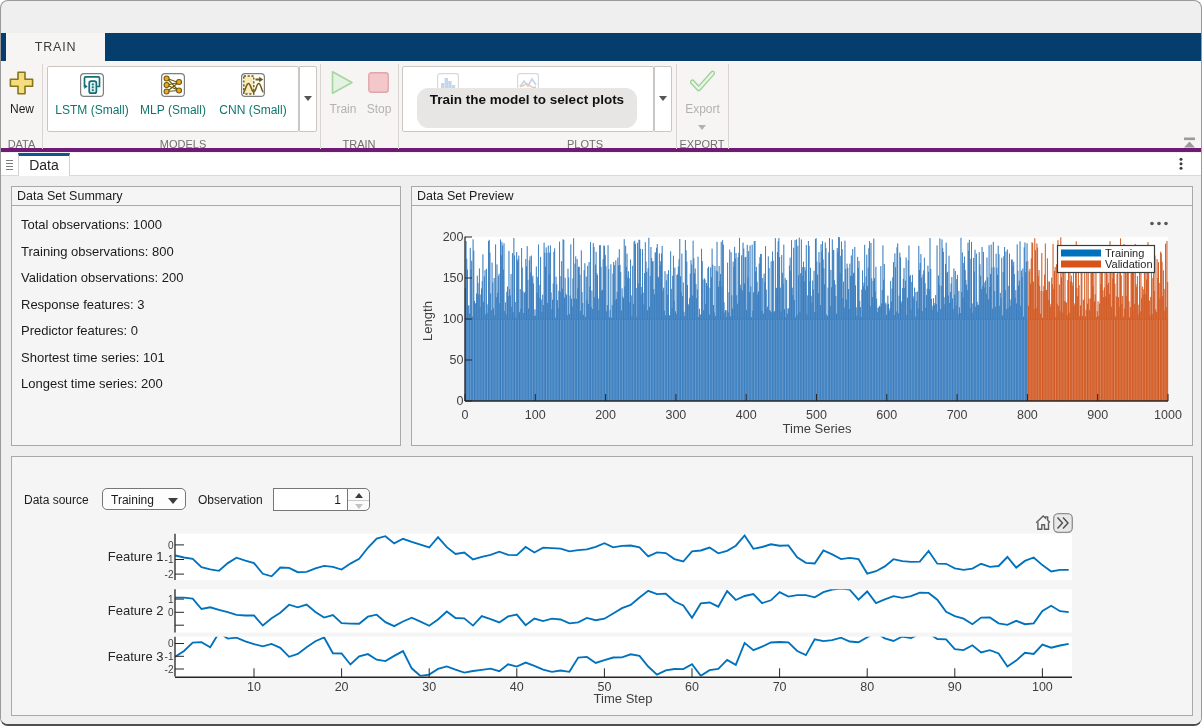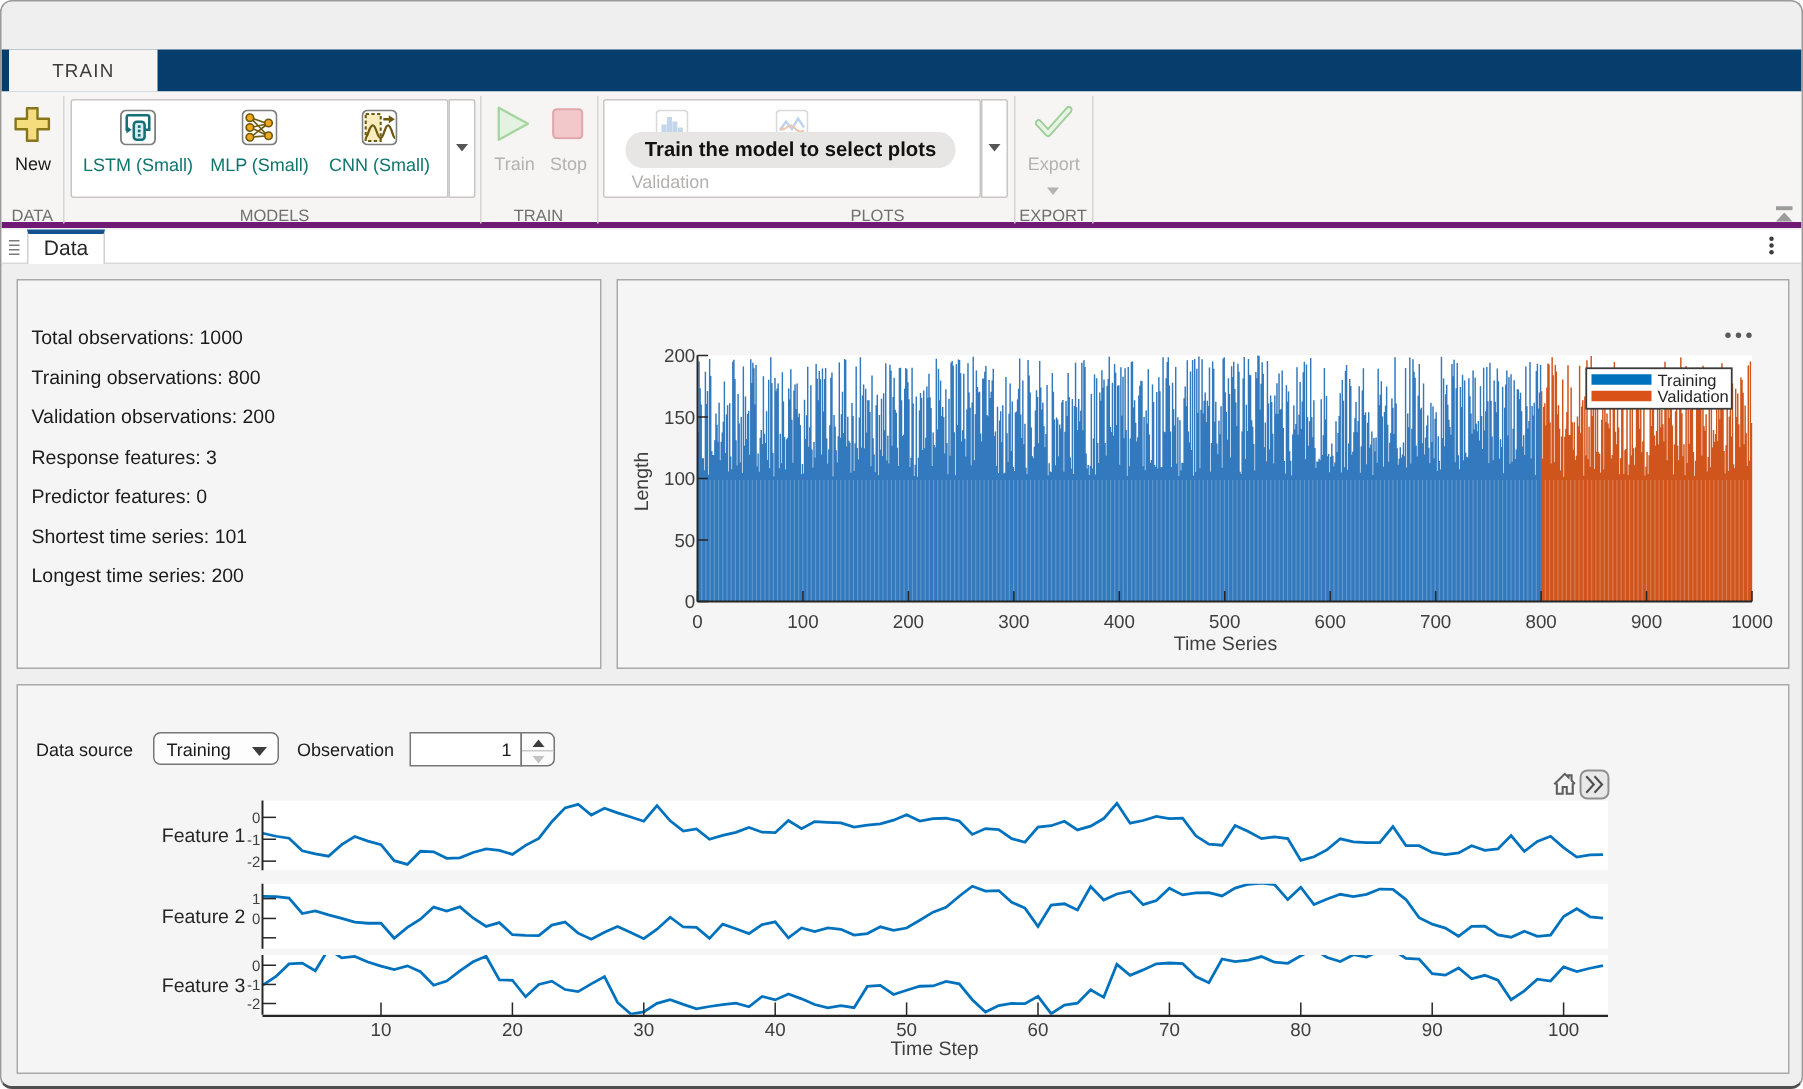--- a/index.html
+++ b/index.html
@@ -16,21 +16,21 @@
 
 .ribbon { position:absolute; left:0; top:60px; width:100%; height:91px; background:#f6f5f4; border-bottom:4px solid #701a75; }
 .seclabel { position:absolute; top:77px; font-size:11px; color:#6f6f6f; text-align:center; }
 .vsep { position:absolute; top:3px; height:85px; width:1px; background:#d7d4d2; }
 .gallery { position:absolute; top:5px; height:66px; background:#fff; border:1px solid #c9c6c4; border-radius:2px; }
 .gallbtn { position:absolute; top:5px; height:66px; width:18px; background:#fff; border:1px solid #c9c6c4; border-radius:0 2px 2px 0; }
 .mlabel { position:absolute; top:42px; width:100px; text-align:center; font-size:12px; color:#0f766e; }
 .riblabel { position:absolute; font-size:12px; color:#1b1b1b; text-align:center; }
 .disabled { color:#b4b2b0; }
 .caret { width:0; height:0; border-left:4.5px solid transparent; border-right:4.5px solid transparent; border-top:5px solid #555; }
-.pill { position:absolute; left:416px; top:27px; width:220px; height:24px; background:#e8e6e4; border-radius:11.5px; text-align:center; font-weight:bold; font-size:13.5px; color:#111; line-height:23px; }
+.pill { position:absolute; left:416px; top:27px; width:220px; height:40px; background:#e8e6e4; border-radius:11.5px; text-align:center; font-weight:bold; font-size:13.5px; color:#111; line-height:23px; }
 
 .docbar { position:absolute; left:0; top:152px; width:100%; height:23px; background:#fff; border-bottom:1px solid #d9d9d9; }
 .datatab { position:absolute; left:17px; top:0; width:52px; height:23px; background:#fff; border-left:1px solid #d0d0d0; border-right:1px solid #d0d0d0; border-top:3px solid #12528f; font-size:14px; color:#262626; text-align:center; line-height:19px; }
 
 .content { position:absolute; left:0; top:176px; width:100%; height:550px; background:#efefef; }
 .panel { position:absolute; background:#f5f5f5; border:1px solid #a9a9a9; }
 .phead { position:absolute; left:0; top:0; width:100%; height:19px; border-bottom:1px solid #a9a9a9; font-size:12.5px; color:#1b1b1b; line-height:19px; padding-left:5px; }
 .sumitem { position:absolute; left:9px; font-size:13px; color:#1b1b1b; }
 .ctl { position:absolute; font-size:12px; color:#1b1b1b; }
 </style>
@@ -148,30 +148,32 @@
     <svg style="position:absolute;left:1176px;top:4px" width="8" height="15">
         <circle cx="4" cy="2.2" r="1.5" fill="#3c3c3c"></circle>
         <circle cx="4" cy="6.7" r="1.5" fill="#3c3c3c"></circle>
         <circle cx="4" cy="11.2" r="1.5" fill="#3c3c3c"></circle>
       </svg>
   </div>
 
   <div class="content">
 
     <div class="panel" style="left:10px; top:9px; width:390px; height:260px;">
+      <div class="phead">Data Set Summary</div>
       <div class="sumitem" style="top:30px">Total observations: 1000</div>
       <div class="sumitem" style="top:56.5px">Training observations: 800</div>
       <div class="sumitem" style="top:83px">Validation observations: 200</div>
       <div class="sumitem" style="top:109.5px">Response features: 3</div>
       <div class="sumitem" style="top:136px">Predictor features: 0</div>
       <div class="sumitem" style="top:162.5px">Shortest time series: 101</div>
       <div class="sumitem" style="top:189px">Longest time series: 200</div>
     </div>
 
     <div class="panel" style="left:410px; top:9px; width:782px; height:260px;">
+      <div class="phead">Data Set Preview</div>
       <svg style="position:absolute;left:0;top:0" width="782" height="258" viewBox="0 0 782 258">
 <rect x="53" y="49.8" width="703" height="164.2" fill="#ffffff"></rect>
 <rect x="53" y="131.5" width="562.4" height="82.5" fill="#3f83c2"></rect>
 <rect x="615.4" y="131.5" width="140.6" height="82.5" fill="#d55b22"></rect>
 <g stroke="#cfe0f0" stroke-width="0.9" fill="none">
             <path d="M53.35 214V100.8M54.05 214V54.0M54.76 214V71.8M55.46 214V82.6M56.16 214V118.5M56.87 214V118.5M57.57 214V126.5M58.27 214V60.9M58.98 214V82.4M59.68 214V73.7M60.38 214V129.5M61.08 214V52.4M61.79 214V63.6M62.49 214V113.9M63.19 214V116.4M63.90 214V116.3M64.60 214V106.5M65.30 214V88.6M66.01 214V96.1M66.71 214V107.5M67.41 214V81.5M68.11 214V119.9M68.82 214V107.5M69.52 214V101.4M70.22 214V94.2M70.93 214V67.4M71.63 214V115.0M72.33 214V89.4M73.04 214V83.1M73.74 214V127.4M74.44 214V81.9M75.14 214V117.3M75.85 214V125.9M76.55 214V54.1M77.25 214V52.8M77.96 214V65.6M78.66 214V106.5M79.36 214V123.3M80.07 214V75.6M80.77 214V95.4M81.47 214V121.3M82.17 214V91.0M82.88 214V128.4M83.58 214V57.4M84.28 214V110.2M84.99 214V77.4M85.69 214V105.9M86.39 214V89.0M87.10 214V86.8M87.80 214V116.2M88.50 214V52.5M89.20 214V68.3M89.91 214V54.9M90.61 214V58.5M91.31 214V82.6M92.02 214V56.3M92.72 214V124.0M93.42 214V115.3M94.13 214V127.5M94.83 214V104.8M95.53 214V99.6M96.23 214V109.2M96.94 214V63.9M97.64 214V102.2M98.34 214V108.4M99.05 214V87.1M99.75 214V119.7M100.45 214V66.1M101.16 214V125.1M101.86 214V51.1M102.56 214V68.5M103.26 214V115.0M103.97 214V130.7M104.67 214V65.0M105.37 214V73.8M106.08 214V72.0M106.78 214V68.6M107.48 214V125.2M108.19 214V102.1M108.89 214V121.8M109.59 214V61.1M110.29 214V80.6M111.00 214V104.3M111.70 214V126.0M112.40 214V105.9M113.11 214V104.8M113.81 214V72.0M114.51 214V79.4M115.22 214V59.2M115.92 214V92.8M116.62 214V121.5M117.32 214V73.3M118.03 214V69.4M118.73 214V85.6M119.43 214V68.6M120.14 214V91.1M120.84 214V88.7M121.54 214V96.5M122.25 214V129.1M122.95 214V122.4M123.65 214V128.6M124.35 214V79.5M125.06 214V105.7M125.76 214V89.9M126.46 214V57.5M127.17 214V110.9M127.87 214V97.9M128.57 214V69.8M129.28 214V112.6M129.98 214V124.9M130.68 214V107.7M131.38 214V118.1M132.09 214V55.7M132.79 214V65.6M133.49 214V79.8M134.20 214V60.4M134.90 214V65.9M135.60 214V116.0M136.31 214V58.7M137.01 214V87.4M137.71 214V65.6M138.41 214V58.4M139.12 214V105.4M139.82 214V122.2M140.52 214V112.7M141.23 214V96.5M141.93 214V64.8M142.63 214V61.3M143.34 214V130.6M144.04 214V89.7M144.74 214V97.3M145.44 214V113.1M146.15 214V121.4M146.85 214V103.8M147.55 214V54.6M148.26 214V104.9M148.96 214V89.1M149.66 214V74.1M150.37 214V101.7M151.07 214V52.3M151.77 214V53.0M152.47 214V110.7M153.18 214V90.8M153.88 214V106.8M154.58 214V108.1M155.29 214V128.2M155.99 214V81.7M156.69 214V90.4M157.40 214V127.0M158.10 214V108.6M158.80 214V57.4M159.50 214V111.7M160.21 214V119.4M160.91 214V91.4M161.61 214V51.2M162.32 214V111.5M163.02 214V76.6M163.72 214V69.4M164.43 214V111.9M165.13 214V72.1M165.83 214V101.3M166.53 214V79.8M167.24 214V79.8M167.94 214V87.7M168.64 214V123.9M169.35 214V63.4M170.05 214V105.1M170.75 214V116.0M171.46 214V127.9M172.16 214V83.2M172.86 214V76.2M173.56 214V129.8M174.27 214V89.6M174.97 214V112.8M175.67 214V78.8M176.38 214V117.0M177.08 214V75.1M177.78 214V99.8M178.49 214V55.1M179.19 214V120.0M179.89 214V103.5M180.59 214V122.0M181.30 214V56.1M182.00 214V60.0M182.70 214V110.2M183.41 214V77.6M184.11 214V64.8M184.81 214V86.1M185.52 214V88.2M186.22 214V111.5M186.92 214V123.6M187.62 214V58.3M188.33 214V58.1M189.03 214V79.8M189.73 214V103.7M190.44 214V102.8M191.14 214V72.2M191.84 214V58.4M192.55 214V59.2M193.25 214V67.9M193.95 214V79.1M194.65 214V124.3M195.36 214V118.1M196.06 214V58.2M196.76 214V82.0M197.47 214V130.4M198.17 214V122.9M198.87 214V77.3M199.58 214V130.8M200.28 214V118.1M200.98 214V86.6M201.68 214V75.0M202.39 214V78.3M203.09 214V113.0M203.79 214V73.4M204.50 214V111.9M205.20 214V104.8M205.90 214V70.6M206.61 214V78.4M207.31 214V62.2M208.01 214V77.8M208.71 214V85.0M209.42 214V123.6M210.12 214V101.3M210.82 214V109.7M211.53 214V111.4M212.23 214V52.2M212.93 214V99.3M213.64 214V58.8M214.34 214V79.9M215.04 214V66.7M215.74 214V90.4M216.45 214V84.3M217.15 214V91.2M217.85 214V115.3M218.56 214V72.5M219.26 214V108.4M219.96 214V129.2M220.67 214V78.8M221.37 214V116.8M222.07 214V54.8M222.77 214V53.7M223.48 214V56.9M224.18 214V101.1M224.88 214V129.9M225.59 214V55.8M226.29 214V96.4M226.99 214V52.7M227.70 214V53.0M228.40 214V61.9M229.10 214V107.3M229.80 214V99.9M230.51 214V62.1M231.21 214V105.5M231.91 214V117.4M232.62 214V86.0M233.32 214V55.2M234.02 214V74.7M234.73 214V84.9M235.43 214V123.3M236.13 214V81.3M236.83 214V50.8M237.54 214V119.8M238.24 214V89.1M238.94 214V60.0M239.65 214V71.0M240.35 214V74.6M241.05 214V74.2M241.76 214V102.0M242.46 214V107.3M243.16 214V65.5M243.86 214V65.4M244.57 214V60.8M245.27 214V57.0M245.97 214V89.7M246.68 214V90.5M247.38 214V66.4M248.08 214V78.4M248.79 214V74.2M249.49 214V66.6M250.19 214V58.9M250.89 214V103.7M251.60 214V100.7M252.30 214V123.6M253.00 214V84.2M253.71 214V128.3M254.41 214V93.4M255.11 214V87.1M255.82 214V107.9M256.52 214V83.2M257.22 214V128.7M257.92 214V128.1M258.63 214V64.4M259.33 214V101.9M260.03 214V120.9M260.74 214V88.8M261.44 214V68.7M262.14 214V113.7M262.85 214V80.6M263.55 214V124.3M264.25 214V127.0M264.95 214V88.0M265.66 214V87.3M266.36 214V79.4M267.06 214V72.2M267.77 214V52.0M268.47 214V89.3M269.17 214V105.0M269.88 214V66.6M270.58 214V109.2M271.28 214V95.5M271.98 214V124.8M272.69 214V129.1M273.39 214V53.0M274.09 214V63.3M274.80 214V74.7M275.50 214V98.0M276.20 214V117.1M276.91 214V118.5M277.61 214V110.9M278.31 214V86.6M279.01 214V73.2M279.72 214V77.6M280.42 214V108.5M281.12 214V53.7M281.83 214V71.3M282.53 214V86.2M283.23 214V81.5M283.94 214V97.1M284.64 214V111.1M285.34 214V102.3M286.04 214V69.7M286.75 214V130.0M287.45 214V121.8M288.15 214V127.4M288.86 214V127.9M289.56 214V61.7M290.26 214V74.1M290.97 214V92.7M291.67 214V123.2M292.37 214V91.3M293.07 214V92.7M293.78 214V117.1M294.48 214V96.0M295.18 214V98.8M295.89 214V81.2M296.59 214V79.6M297.29 214V127.5M298.00 214V100.8M298.70 214V80.4M299.40 214V90.3M300.10 214V61.7M300.81 214V77.7M301.51 214V118.0M302.21 214V125.5M302.92 214V79.0M303.62 214V129.0M304.32 214V83.6M305.03 214V54.9M305.73 214V84.5M306.43 214V99.7M307.13 214V79.0M307.84 214V94.0M308.54 214V86.9M309.24 214V54.8M309.95 214V99.8M310.65 214V53.2M311.35 214V57.7M312.06 214V115.3M312.76 214V125.5M313.46 214V123.0M314.16 214V129.7M314.87 214V123.5M315.57 214V75.7M316.27 214V125.4M316.98 214V105.3M317.68 214V62.6M318.38 214V129.3M319.09 214V65.1M319.79 214V108.3M320.49 214V121.6M321.19 214V74.6M321.90 214V80.1M322.60 214V59.9M323.30 214V71.5M324.01 214V66.0M324.71 214V108.3M325.41 214V116.8M326.12 214V70.2M326.82 214V65.7M327.52 214V50.8M328.22 214V97.7M328.93 214V101.0M329.63 214V68.2M330.33 214V103.5M331.04 214V55.6M331.74 214V61.5M332.44 214V96.4M333.15 214V70.2M333.85 214V69.9M334.55 214V122.8M335.25 214V57.9M335.96 214V90.2M336.66 214V64.1M337.36 214V105.2M338.07 214V58.5M338.77 214V99.6M339.47 214V130.3M340.18 214V57.7M340.88 214V123.8M341.58 214V105.3M342.28 214V54.1M342.99 214V54.0M343.69 214V84.6M344.39 214V79.9M345.10 214V94.8M345.80 214V107.4M346.50 214V104.5M347.21 214V76.6M347.91 214V70.1M348.61 214V66.9M349.31 214V67.1M350.02 214V123.8M350.72 214V91.0M351.42 214V126.5M352.13 214V86.6M352.83 214V95.3M353.53 214V59.1M354.24 214V102.7M354.94 214V121.7M355.64 214V119.6M356.34 214V69.4M357.05 214V81.0M357.75 214V123.0M358.45 214V124.4M359.16 214V74.3M359.86 214V125.3M360.56 214V64.5M361.27 214V73.8M361.97 214V124.6M362.67 214V124.3M363.37 214V51.1M364.08 214V100.8M364.78 214V101.1M365.48 214V65.2M366.19 214V54.3M366.89 214V51.1M367.59 214V70.0M368.30 214V100.6M369.00 214V124.4M369.70 214V68.1M370.40 214V85.8M371.11 214V96.7M371.81 214V57.6M372.51 214V122.2M373.22 214V91.2M373.92 214V130.3M374.62 214V93.1M375.33 214V126.6M376.03 214V121.5M376.73 214V121.6M377.43 214V78.5M378.14 214V70.6M378.84 214V83.8M379.54 214V53.1M380.25 214V100.7M380.95 214V108.0M381.65 214V60.7M382.36 214V113.0M383.06 214V53.0M383.76 214V130.2M384.46 214V52.4M385.17 214V127.7M385.87 214V58.8M386.57 214V88.3M387.28 214V50.6M387.98 214V125.2M388.68 214V86.2M389.39 214V52.5M390.09 214V88.7M390.79 214V80.1M391.49 214V74.7M392.20 214V94.3M392.90 214V80.2M393.60 214V83.7M394.31 214V58.0M395.01 214V127.5M395.71 214V108.4M396.42 214V54.0M397.12 214V58.9M397.82 214V94.2M398.52 214V80.8M399.23 214V108.7M399.93 214V115.9M400.63 214V93.5M401.34 214V102.5M402.04 214V83.8M402.74 214V124.9M403.45 214V52.1M404.15 214V51.1M404.85 214V74.5M405.55 214V87.7M406.26 214V106.1M406.96 214V65.1M407.66 214V75.6M408.37 214V118.0M409.07 214V57.2M409.77 214V64.4M410.48 214V54.1M411.18 214V72.3M411.88 214V81.4M412.58 214V97.2M413.29 214V55.5M413.99 214V60.9M414.69 214V127.5M415.40 214V129.0M416.10 214V100.6M416.80 214V65.4M417.51 214V51.0M418.21 214V119.0M418.91 214V82.9M419.61 214V100.3M420.32 214V52.4M421.02 214V62.8M421.72 214V63.1M422.43 214V93.1M423.13 214V97.5M423.83 214V109.0M424.54 214V126.6M425.24 214V61.0M425.94 214V65.2M426.64 214V50.0M427.35 214V50.3M428.05 214V86.1M428.75 214V68.8M429.46 214V54.5M430.16 214V62.2M430.86 214V111.1M431.57 214V94.6M432.27 214V120.7M432.97 214V53.7M433.67 214V82.0M434.38 214V112.6M435.08 214V76.7M435.78 214V81.0M436.49 214V102.1M437.19 214V122.0M437.89 214V76.7M438.60 214V88.9M439.30 214V68.5M440.00 214V89.0M440.70 214V62.0M441.41 214V86.4M442.11 214V85.6M442.81 214V60.0M443.52 214V98.4M444.22 214V120.3M444.92 214V128.8M445.63 214V69.9M446.33 214V80.8M447.03 214V74.0M447.73 214V113.9M448.44 214V120.1M449.14 214V130.0M449.84 214V102.7M450.55 214V83.3M451.25 214V99.3M451.95 214V95.7M452.66 214V57.8M453.36 214V102.9M454.06 214V89.5M454.76 214V67.6M455.47 214V99.0M456.17 214V80.7M456.87 214V61.2M457.58 214V54.1M458.28 214V119.2M458.98 214V56.0M459.69 214V91.2M460.39 214V110.2M461.09 214V93.9M461.79 214V51.6M462.50 214V91.2M463.20 214V104.5M463.90 214V79.8M464.61 214V111.7M465.31 214V125.0M466.01 214V120.7M466.72 214V120.8M467.42 214V118.8M468.12 214V119.9M468.82 214V79.2M469.53 214V116.4M470.23 214V103.1M470.93 214V58.4M471.64 214V92.7M472.34 214V77.0M473.04 214V117.2M473.75 214V115.6M474.45 214V127.9M475.15 214V117.5M475.85 214V108.6M476.56 214V116.8M477.26 214V124.0M477.96 214V121.4M478.67 214V93.8M479.37 214V114.4M480.07 214V101.6M480.78 214V90.3M481.48 214V75.1M482.18 214V128.0M482.88 214V66.3M483.59 214V80.2M484.29 214V124.5M484.99 214V60.3M485.70 214V56.4M486.40 214V126.2M487.10 214V108.7M487.81 214V65.7M488.51 214V70.4M489.21 214V116.2M489.91 214V114.2M490.62 214V101.1M491.32 214V91.8M492.02 214V81.0M492.73 214V101.2M493.43 214V93.6M494.13 214V70.5M494.84 214V128.2M495.54 214V110.7M496.24 214V73.3M496.94 214V58.5M497.65 214V89.6M498.35 214V88.0M499.05 214V122.5M499.76 214V94.9M500.46 214V87.9M501.16 214V111.5M501.87 214V109.3M502.57 214V100.6M503.27 214V129.6M503.97 214V105.0M504.68 214V114.0M505.38 214V104.6M506.08 214V121.5M506.79 214V58.9M507.49 214V83.0M508.19 214V76.1M508.90 214V67.1M509.60 214V90.7M510.30 214V124.1M511.00 214V87.6M511.71 214V83.5M512.41 214V70.7M513.11 214V96.1M513.82 214V120.8M514.52 214V108.1M515.22 214V101.7M515.93 214V78.7M516.63 214V84.8M517.33 214V102.3M518.03 214V51.1M518.74 214V82.0M519.44 214V111.9M520.14 214V122.9M520.85 214V118.8M521.55 214V111.2M522.25 214V118.1M522.96 214V116.0M523.66 214V108.0M524.36 214V117.1M525.06 214V58.4M525.77 214V124.7M526.47 214V88.6M527.17 214V97.9M527.88 214V51.4M528.58 214V122.1M529.28 214V98.9M529.99 214V52.5M530.69 214V60.9M531.39 214V64.9M532.09 214V110.2M532.80 214V117.3M533.50 214V76.9M534.20 214V55.7M534.91 214V86.0M535.61 214V84.8M536.31 214V108.5M537.02 214V68.7M537.72 214V116.0M538.42 214V104.9M539.12 214V96.6M539.83 214V90.0M540.53 214V111.5M541.23 214V121.9M541.94 214V81.6M542.64 214V107.7M543.34 214V84.0M544.05 214V118.6M544.75 214V92.1M545.45 214V87.9M546.15 214V127.0M546.86 214V103.9M547.56 214V120.3M548.26 214V126.0M548.97 214V50.8M549.67 214V105.0M550.37 214V65.4M551.08 214V110.5M551.78 214V75.9M552.48 214V69.5M553.18 214V82.8M553.89 214V92.9M554.59 214V97.7M555.29 214V102.9M556.00 214V55.7M556.70 214V63.8M557.40 214V52.8M558.11 214V121.1M558.81 214V71.8M559.51 214V55.0M560.21 214V116.5M560.92 214V125.8M561.62 214V71.0M562.32 214V84.5M563.03 214V62.8M563.73 214V119.8M564.43 214V66.6M565.14 214V114.8M565.84 214V117.9M566.54 214V117.8M567.24 214V65.1M567.95 214V77.2M568.65 214V88.7M569.35 214V102.1M570.06 214V60.0M570.76 214V99.3M571.46 214V64.9M572.17 214V95.5M572.87 214V100.6M573.57 214V93.6M574.27 214V106.7M574.98 214V70.5M575.68 214V90.4M576.38 214V112.3M577.09 214V58.2M577.79 214V100.0M578.49 214V87.1M579.20 214V57.6M579.90 214V80.5M580.60 214V121.7M581.30 214V54.9M582.01 214V80.2M582.71 214V104.0M583.41 214V119.9M584.12 214V66.7M584.82 214V80.8M585.52 214V87.9M586.23 214V58.6M586.93 214V67.2M587.63 214V118.9M588.33 214V105.9M589.04 214V111.0M589.74 214V70.8M590.44 214V128.5M591.15 214V84.9M591.85 214V69.3M592.55 214V60.0M593.26 214V103.4M593.96 214V64.5M594.66 214V122.2M595.36 214V62.5M596.07 214V120.8M596.77 214V98.9M597.47 214V66.5M598.18 214V119.0M598.88 214V112.6M599.58 214V72.5M600.29 214V72.7M600.99 214V79.1M601.69 214V74.8M602.39 214V87.1M603.10 214V110.7M603.80 214V103.1M604.50 214V116.4M605.21 214V57.4M605.91 214V83.8M606.61 214V98.6M607.32 214V93.7M608.02 214V54.3M608.72 214V118.7M609.42 214V83.6M610.13 214V90.1M610.83 214V81.5M611.53 214V129.7M612.24 214V60.4M612.94 214V55.5M613.64 214V85.3M614.35 214V74.6M615.05 214V56.3"></path>
           </g>
 <g stroke="#98b8d8" stroke-width="0.0" fill="none"></g>
 <g stroke="#3379bd" stroke-width="0.92" fill="none">
             <path d="M53.35 214V100.8M54.05 214V54.0M54.76 214V71.8M55.46 214V82.6M56.16 214V118.5M56.87 214V118.5M57.57 214V126.5M58.27 214V60.9M58.98 214V82.4M59.68 214V73.7M60.38 214V129.5M61.08 214V52.4M61.79 214V63.6M62.49 214V113.9M63.19 214V116.4M63.90 214V116.3M64.60 214V106.5M65.30 214V88.6M66.01 214V96.1M66.71 214V107.5M67.41 214V81.5M68.11 214V119.9M68.82 214V107.5M69.52 214V101.4M70.22 214V94.2M70.93 214V67.4M71.63 214V115.0M72.33 214V89.4M73.04 214V83.1M73.74 214V127.4M74.44 214V81.9M75.14 214V117.3M75.85 214V125.9M76.55 214V54.1M77.25 214V52.8M77.96 214V65.6M78.66 214V106.5M79.36 214V123.3M80.07 214V75.6M80.77 214V95.4M81.47 214V121.3M82.17 214V91.0M82.88 214V128.4M83.58 214V57.4M84.28 214V110.2M84.99 214V77.4M85.69 214V105.9M86.39 214V89.0M87.10 214V86.8M87.80 214V116.2M88.50 214V52.5M89.20 214V68.3M89.91 214V54.9M90.61 214V58.5M91.31 214V82.6M92.02 214V56.3M92.72 214V124.0M93.42 214V115.3M94.13 214V127.5M94.83 214V104.8M95.53 214V99.6M96.23 214V109.2M96.94 214V63.9M97.64 214V102.2M98.34 214V108.4M99.05 214V87.1M99.75 214V119.7M100.45 214V66.1M101.16 214V125.1M101.86 214V51.1M102.56 214V68.5M103.26 214V115.0M103.97 214V130.7M104.67 214V65.0M105.37 214V73.8M106.08 214V72.0M106.78 214V68.6M107.48 214V125.2M108.19 214V102.1M108.89 214V121.8M109.59 214V61.1M110.29 214V80.6M111.00 214V104.3M111.70 214V126.0M112.40 214V105.9M113.11 214V104.8M113.81 214V72.0M114.51 214V79.4M115.22 214V59.2M115.92 214V92.8M116.62 214V121.5M117.32 214V73.3M118.03 214V69.4M118.73 214V85.6M119.43 214V68.6M120.14 214V91.1M120.84 214V88.7M121.54 214V96.5M122.25 214V129.1M122.95 214V122.4M123.65 214V128.6M124.35 214V79.5M125.06 214V105.7M125.76 214V89.9M126.46 214V57.5M127.17 214V110.9M127.87 214V97.9M128.57 214V69.8M129.28 214V112.6M129.98 214V124.9M130.68 214V107.7M131.38 214V118.1M132.09 214V55.7M132.79 214V65.6M133.49 214V79.8M134.20 214V60.4M134.90 214V65.9M135.60 214V116.0M136.31 214V58.7M137.01 214V87.4M137.71 214V65.6M138.41 214V58.4M139.12 214V105.4M139.82 214V122.2M140.52 214V112.7M141.23 214V96.5M141.93 214V64.8M142.63 214V61.3M143.34 214V130.6M144.04 214V89.7M144.74 214V97.3M145.44 214V113.1M146.15 214V121.4M146.85 214V103.8M147.55 214V54.6M148.26 214V104.9M148.96 214V89.1M149.66 214V74.1M150.37 214V101.7M151.07 214V52.3M151.77 214V53.0M152.47 214V110.7M153.18 214V90.8M153.88 214V106.8M154.58 214V108.1M155.29 214V128.2M155.99 214V81.7M156.69 214V90.4M157.40 214V127.0M158.10 214V108.6M158.80 214V57.4M159.50 214V111.7M160.21 214V119.4M160.91 214V91.4M161.61 214V51.2M162.32 214V111.5M163.02 214V76.6M163.72 214V69.4M164.43 214V111.9M165.13 214V72.1M165.83 214V101.3M166.53 214V79.8M167.24 214V79.8M167.94 214V87.7M168.64 214V123.9M169.35 214V63.4M170.05 214V105.1M170.75 214V116.0M171.46 214V127.9M172.16 214V83.2M172.86 214V76.2M173.56 214V129.8M174.27 214V89.6M174.97 214V112.8M175.67 214V78.8M176.38 214V117.0M177.08 214V75.1M177.78 214V99.8M178.49 214V55.1M179.19 214V120.0M179.89 214V103.5M180.59 214V122.0M181.30 214V56.1M182.00 214V60.0M182.70 214V110.2M183.41 214V77.6M184.11 214V64.8M184.81 214V86.1M185.52 214V88.2M186.22 214V111.5M186.92 214V123.6M187.62 214V58.3M188.33 214V58.1M189.03 214V79.8M189.73 214V103.7M190.44 214V102.8M191.14 214V72.2M191.84 214V58.4M192.55 214V59.2M193.25 214V67.9M193.95 214V79.1M194.65 214V124.3M195.36 214V118.1M196.06 214V58.2M196.76 214V82.0M197.47 214V130.4M198.17 214V122.9M198.87 214V77.3M199.58 214V130.8M200.28 214V118.1M200.98 214V86.6M201.68 214V75.0M202.39 214V78.3M203.09 214V113.0M203.79 214V73.4M204.50 214V111.9M205.20 214V104.8M205.90 214V70.6M206.61 214V78.4M207.31 214V62.2M208.01 214V77.8M208.71 214V85.0M209.42 214V123.6M210.12 214V101.3M210.82 214V109.7M211.53 214V111.4M212.23 214V52.2M212.93 214V99.3M213.64 214V58.8M214.34 214V79.9M215.04 214V66.7M215.74 214V90.4M216.45 214V84.3M217.15 214V91.2M217.85 214V115.3M218.56 214V72.5M219.26 214V108.4M219.96 214V129.2M220.67 214V78.8M221.37 214V116.8M222.07 214V54.8M222.77 214V53.7M223.48 214V56.9M224.18 214V101.1M224.88 214V129.9M225.59 214V55.8M226.29 214V96.4M226.99 214V52.7M227.70 214V53.0M228.40 214V61.9M229.10 214V107.3M229.80 214V99.9M230.51 214V62.1M231.21 214V105.5M231.91 214V117.4M232.62 214V86.0M233.32 214V55.2M234.02 214V74.7M234.73 214V84.9M235.43 214V123.3M236.13 214V81.3M236.83 214V50.8M237.54 214V119.8M238.24 214V89.1M238.94 214V60.0M239.65 214V71.0M240.35 214V74.6M241.05 214V74.2M241.76 214V102.0M242.46 214V107.3M243.16 214V65.5M243.86 214V65.4M244.57 214V60.8M245.27 214V57.0M245.97 214V89.7M246.68 214V90.5M247.38 214V66.4M248.08 214V78.4M248.79 214V74.2M249.49 214V66.6M250.19 214V58.9M250.89 214V103.7M251.60 214V100.7M252.30 214V123.6M253.00 214V84.2M253.71 214V128.3M254.41 214V93.4M255.11 214V87.1M255.82 214V107.9M256.52 214V83.2M257.22 214V128.7M257.92 214V128.1M258.63 214V64.4M259.33 214V101.9M260.03 214V120.9M260.74 214V88.8M261.44 214V68.7M262.14 214V113.7M262.85 214V80.6M263.55 214V124.3M264.25 214V127.0M264.95 214V88.0M265.66 214V87.3M266.36 214V79.4M267.06 214V72.2M267.77 214V52.0M268.47 214V89.3M269.17 214V105.0M269.88 214V66.6M270.58 214V109.2M271.28 214V95.5M271.98 214V124.8M272.69 214V129.1M273.39 214V53.0M274.09 214V63.3M274.80 214V74.7M275.50 214V98.0M276.20 214V117.1M276.91 214V118.5M277.61 214V110.9M278.31 214V86.6M279.01 214V73.2M279.72 214V77.6M280.42 214V108.5M281.12 214V53.7M281.83 214V71.3M282.53 214V86.2M283.23 214V81.5M283.94 214V97.1M284.64 214V111.1M285.34 214V102.3M286.04 214V69.7M286.75 214V130.0M287.45 214V121.8M288.15 214V127.4M288.86 214V127.9M289.56 214V61.7M290.26 214V74.1M290.97 214V92.7M291.67 214V123.2M292.37 214V91.3M293.07 214V92.7M293.78 214V117.1M294.48 214V96.0M295.18 214V98.8M295.89 214V81.2M296.59 214V79.6M297.29 214V127.5M298.00 214V100.8M298.70 214V80.4M299.40 214V90.3M300.10 214V61.7M300.81 214V77.7M301.51 214V118.0M302.21 214V125.5M302.92 214V79.0M303.62 214V129.0M304.32 214V83.6M305.03 214V54.9M305.73 214V84.5M306.43 214V99.7M307.13 214V79.0M307.84 214V94.0M308.54 214V86.9M309.24 214V54.8M309.95 214V99.8M310.65 214V53.2M311.35 214V57.7M312.06 214V115.3M312.76 214V125.5M313.46 214V123.0M314.16 214V129.7M314.87 214V123.5M315.57 214V75.7M316.27 214V125.4M316.98 214V105.3M317.68 214V62.6M318.38 214V129.3M319.09 214V65.1M319.79 214V108.3M320.49 214V121.6M321.19 214V74.6M321.90 214V80.1M322.60 214V59.9M323.30 214V71.5M324.01 214V66.0M324.71 214V108.3M325.41 214V116.8M326.12 214V70.2M326.82 214V65.7M327.52 214V50.8M328.22 214V97.7M328.93 214V101.0M329.63 214V68.2M330.33 214V103.5M331.04 214V55.6M331.74 214V61.5M332.44 214V96.4M333.15 214V70.2M333.85 214V69.9M334.55 214V122.8M335.25 214V57.9M335.96 214V90.2M336.66 214V64.1M337.36 214V105.2M338.07 214V58.5M338.77 214V99.6M339.47 214V130.3M340.18 214V57.7M340.88 214V123.8M341.58 214V105.3M342.28 214V54.1M342.99 214V54.0M343.69 214V84.6M344.39 214V79.9M345.10 214V94.8M345.80 214V107.4M346.50 214V104.5M347.21 214V76.6M347.91 214V70.1M348.61 214V66.9M349.31 214V67.1M350.02 214V123.8M350.72 214V91.0M351.42 214V126.5M352.13 214V86.6M352.83 214V95.3M353.53 214V59.1M354.24 214V102.7M354.94 214V121.7M355.64 214V119.6M356.34 214V69.4M357.05 214V81.0M357.75 214V123.0M358.45 214V124.4M359.16 214V74.3M359.86 214V125.3M360.56 214V64.5M361.27 214V73.8M361.97 214V124.6M362.67 214V124.3M363.37 214V51.1M364.08 214V100.8M364.78 214V101.1M365.48 214V65.2M366.19 214V54.3M366.89 214V51.1M367.59 214V70.0M368.30 214V100.6M369.00 214V124.4M369.70 214V68.1M370.40 214V85.8M371.11 214V96.7M371.81 214V57.6M372.51 214V122.2M373.22 214V91.2M373.92 214V130.3M374.62 214V93.1M375.33 214V126.6M376.03 214V121.5M376.73 214V121.6M377.43 214V78.5M378.14 214V70.6M378.84 214V83.8M379.54 214V53.1M380.25 214V100.7M380.95 214V108.0M381.65 214V60.7M382.36 214V113.0M383.06 214V53.0M383.76 214V130.2M384.46 214V52.4M385.17 214V127.7M385.87 214V58.8M386.57 214V88.3M387.28 214V50.6M387.98 214V125.2M388.68 214V86.2M389.39 214V52.5M390.09 214V88.7M390.79 214V80.1M391.49 214V74.7M392.20 214V94.3M392.90 214V80.2M393.60 214V83.7M394.31 214V58.0M395.01 214V127.5M395.71 214V108.4M396.42 214V54.0M397.12 214V58.9M397.82 214V94.2M398.52 214V80.8M399.23 214V108.7M399.93 214V115.9M400.63 214V93.5M401.34 214V102.5M402.04 214V83.8M402.74 214V124.9M403.45 214V52.1M404.15 214V51.1M404.85 214V74.5M405.55 214V87.7M406.26 214V106.1M406.96 214V65.1M407.66 214V75.6M408.37 214V118.0M409.07 214V57.2M409.77 214V64.4M410.48 214V54.1M411.18 214V72.3M411.88 214V81.4M412.58 214V97.2M413.29 214V55.5M413.99 214V60.9M414.69 214V127.5M415.40 214V129.0M416.10 214V100.6M416.80 214V65.4M417.51 214V51.0M418.21 214V119.0M418.91 214V82.9M419.61 214V100.3M420.32 214V52.4M421.02 214V62.8M421.72 214V63.1M422.43 214V93.1M423.13 214V97.5M423.83 214V109.0M424.54 214V126.6M425.24 214V61.0M425.94 214V65.2M426.64 214V50.0M427.35 214V50.3M428.05 214V86.1M428.75 214V68.8M429.46 214V54.5M430.16 214V62.2M430.86 214V111.1M431.57 214V94.6M432.27 214V120.7M432.97 214V53.7M433.67 214V82.0M434.38 214V112.6M435.08 214V76.7M435.78 214V81.0M436.49 214V102.1M437.19 214V122.0M437.89 214V76.7M438.60 214V88.9M439.30 214V68.5M440.00 214V89.0M440.70 214V62.0M441.41 214V86.4M442.11 214V85.6M442.81 214V60.0M443.52 214V98.4M444.22 214V120.3M444.92 214V128.8M445.63 214V69.9M446.33 214V80.8M447.03 214V74.0M447.73 214V113.9M448.44 214V120.1M449.14 214V130.0M449.84 214V102.7M450.55 214V83.3M451.25 214V99.3M451.95 214V95.7M452.66 214V57.8M453.36 214V102.9M454.06 214V89.5M454.76 214V67.6M455.47 214V99.0M456.17 214V80.7M456.87 214V61.2M457.58 214V54.1M458.28 214V119.2M458.98 214V56.0M459.69 214V91.2M460.39 214V110.2M461.09 214V93.9M461.79 214V51.6M462.50 214V91.2M463.20 214V104.5M463.90 214V79.8M464.61 214V111.7M465.31 214V125.0M466.01 214V120.7M466.72 214V120.8M467.42 214V118.8M468.12 214V119.9M468.82 214V79.2M469.53 214V116.4M470.23 214V103.1M470.93 214V58.4M471.64 214V92.7M472.34 214V77.0M473.04 214V117.2M473.75 214V115.6M474.45 214V127.9M475.15 214V117.5M475.85 214V108.6M476.56 214V116.8M477.26 214V124.0M477.96 214V121.4M478.67 214V93.8M479.37 214V114.4M480.07 214V101.6M480.78 214V90.3M481.48 214V75.1M482.18 214V128.0M482.88 214V66.3M483.59 214V80.2M484.29 214V124.5M484.99 214V60.3M485.70 214V56.4M486.40 214V126.2M487.10 214V108.7M487.81 214V65.7M488.51 214V70.4M489.21 214V116.2M489.91 214V114.2M490.62 214V101.1M491.32 214V91.8M492.02 214V81.0M492.73 214V101.2M493.43 214V93.6M494.13 214V70.5M494.84 214V128.2M495.54 214V110.7M496.24 214V73.3M496.94 214V58.5M497.65 214V89.6M498.35 214V88.0M499.05 214V122.5M499.76 214V94.9M500.46 214V87.9M501.16 214V111.5M501.87 214V109.3M502.57 214V100.6M503.27 214V129.6M503.97 214V105.0M504.68 214V114.0M505.38 214V104.6M506.08 214V121.5M506.79 214V58.9M507.49 214V83.0M508.19 214V76.1M508.90 214V67.1M509.60 214V90.7M510.30 214V124.1M511.00 214V87.6M511.71 214V83.5M512.41 214V70.7M513.11 214V96.1M513.82 214V120.8M514.52 214V108.1M515.22 214V101.7M515.93 214V78.7M516.63 214V84.8M517.33 214V102.3M518.03 214V51.1M518.74 214V82.0M519.44 214V111.9M520.14 214V122.9M520.85 214V118.8M521.55 214V111.2M522.25 214V118.1M522.96 214V116.0M523.66 214V108.0M524.36 214V117.1M525.06 214V58.4M525.77 214V124.7M526.47 214V88.6M527.17 214V97.9M527.88 214V51.4M528.58 214V122.1M529.28 214V98.9M529.99 214V52.5M530.69 214V60.9M531.39 214V64.9M532.09 214V110.2M532.80 214V117.3M533.50 214V76.9M534.20 214V55.7M534.91 214V86.0M535.61 214V84.8M536.31 214V108.5M537.02 214V68.7M537.72 214V116.0M538.42 214V104.9M539.12 214V96.6M539.83 214V90.0M540.53 214V111.5M541.23 214V121.9M541.94 214V81.6M542.64 214V107.7M543.34 214V84.0M544.05 214V118.6M544.75 214V92.1M545.45 214V87.9M546.15 214V127.0M546.86 214V103.9M547.56 214V120.3M548.26 214V126.0M548.97 214V50.8M549.67 214V105.0M550.37 214V65.4M551.08 214V110.5M551.78 214V75.9M552.48 214V69.5M553.18 214V82.8M553.89 214V92.9M554.59 214V97.7M555.29 214V102.9M556.00 214V55.7M556.70 214V63.8M557.40 214V52.8M558.11 214V121.1M558.81 214V71.8M559.51 214V55.0M560.21 214V116.5M560.92 214V125.8M561.62 214V71.0M562.32 214V84.5M563.03 214V62.8M563.73 214V119.8M564.43 214V66.6M565.14 214V114.8M565.84 214V117.9M566.54 214V117.8M567.24 214V65.1M567.95 214V77.2M568.65 214V88.7M569.35 214V102.1M570.06 214V60.0M570.76 214V99.3M571.46 214V64.9M572.17 214V95.5M572.87 214V100.6M573.57 214V93.6M574.27 214V106.7M574.98 214V70.5M575.68 214V90.4M576.38 214V112.3M577.09 214V58.2M577.79 214V100.0M578.49 214V87.1M579.20 214V57.6M579.90 214V80.5M580.60 214V121.7M581.30 214V54.9M582.01 214V80.2M582.71 214V104.0M583.41 214V119.9M584.12 214V66.7M584.82 214V80.8M585.52 214V87.9M586.23 214V58.6M586.93 214V67.2M587.63 214V118.9M588.33 214V105.9M589.04 214V111.0M589.74 214V70.8M590.44 214V128.5M591.15 214V84.9M591.85 214V69.3M592.55 214V60.0M593.26 214V103.4M593.96 214V64.5M594.66 214V122.2M595.36 214V62.5M596.07 214V120.8M596.77 214V98.9M597.47 214V66.5M598.18 214V119.0M598.88 214V112.6M599.58 214V72.5M600.29 214V72.7M600.99 214V79.1M601.69 214V74.8M602.39 214V87.1M603.10 214V110.7M603.80 214V103.1M604.50 214V116.4M605.21 214V57.4M605.91 214V83.8M606.61 214V98.6M607.32 214V93.7M608.02 214V54.3M608.72 214V118.7M609.42 214V83.6M610.13 214V90.1M610.83 214V81.5M611.53 214V129.7M612.24 214V60.4M612.94 214V55.5M613.64 214V85.3M614.35 214V74.6M615.05 214V56.3"></path>

